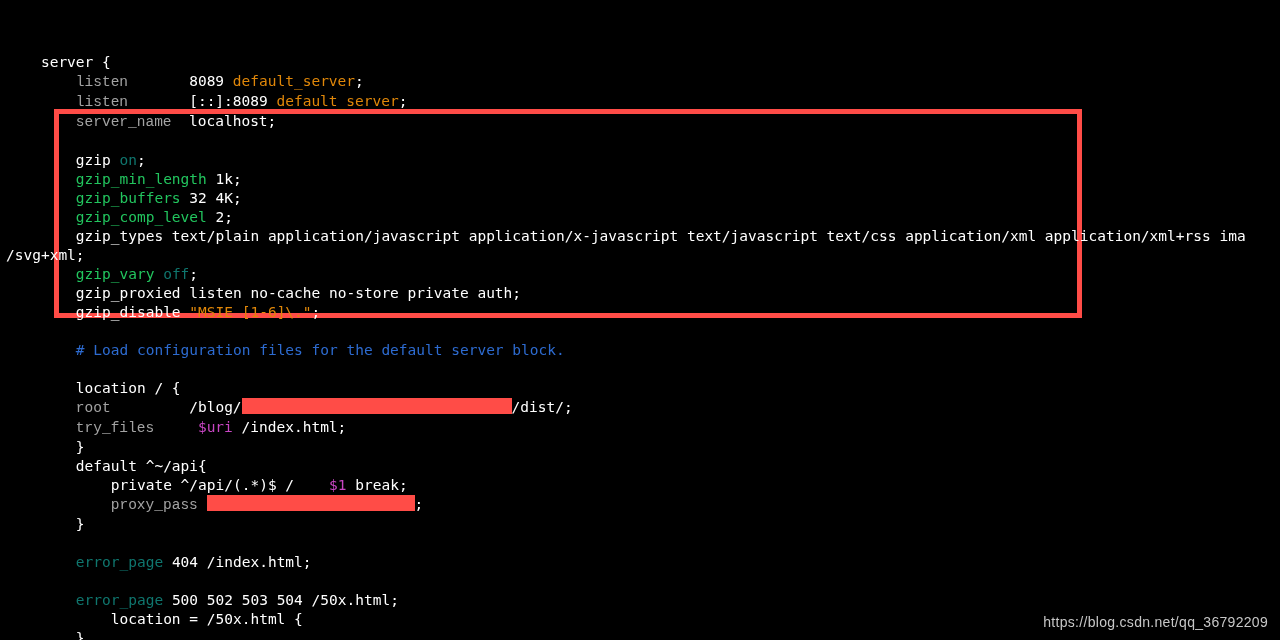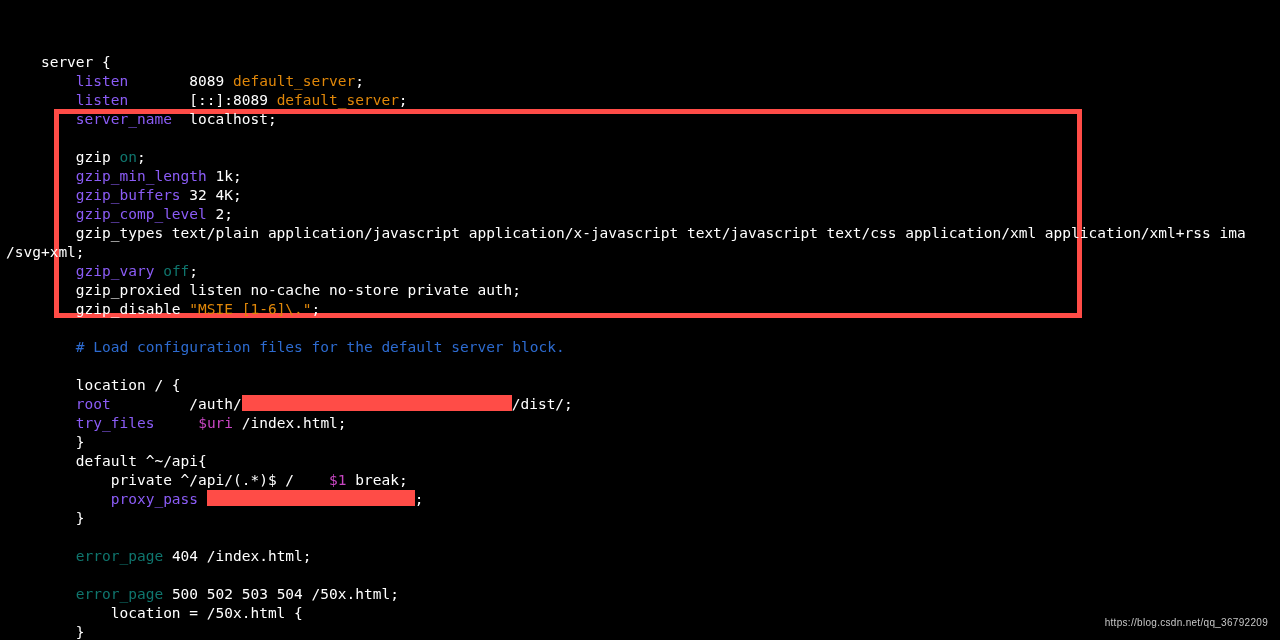--- a/index.html
+++ b/index.html
@@ -26,32 +26,32 @@
     }
     .redact {
       display:inline-block;
       vertical-align:middle;
       height:16px;
       background:#ff4c47;
       position:relative;
       top:-2px;
     }
     .c-orange { color:#e08709; }
-    .c-green  { color:#8b5cf6; }
+    .c-green  { color:#a3a3a3;font-family:Liberation Mono, monospace; }
     .c-red    { color:#0f766e; }
-    .c-ltblue { color:#8b5cf6; }
+    .c-ltblue { color:#22c55e; }
     .c-blue   { color:#2d6bd0; }
     .c-mag    { color:#c846c3;margin-left:35px; }
     .watermark {
       position:absolute;
       right:12px;
       bottom:8px;
       color:#c7c7c7;
       font-family:Arial,Helvetica,sans-serif;
-      font-size:10px;
+      font-size:14px;
       letter-spacing:.3px;
     }
   </style>
 </head>
 <body>
 
 <div class="highlight-box"></div>
 
 <div class="code">
 <span>    server {</span>
@@ -65,21 +65,21 @@
 <span><span>        </span><span class="c-ltblue">gzip_comp_level</span><span> 2;</span></span>
 <span>        gzip_types text/plain application/javascript application/x-javascript text/javascript text/css application/xml application/xml+rss ima</span>
 <span>/svg+xml;</span>
 <span><span>        </span><span class="c-ltblue">gzip_vary</span><span> </span><span class="c-red">off</span><span>;</span></span>
 <span>        gzip_proxied listen no-cache no-store private auth;</span>
 <span><span>        gzip_disable </span><span class="c-orange">"MSIE</span><span> </span><span class="c-orange">[1-6]\."</span><span>;</span></span>
 <span> </span>
 <span><span>        </span><span class="c-blue"># Load configuration files for the default server block.</span></span>
 <span> </span>
 <span>        location / {</span>
-<span><span>        </span><span class="c-green">root</span><span>         /auth/</span><span class="redact" style="width:270px"></span><span>/dist/;</span></span>
+<span><span>        </span><span class="c-green">root</span><span>         /blog/</span><span class="redact" style="width:270px"></span><span>/dist/;</span></span>
 <span><span>        </span><span class="c-green">try_files</span><span> </span><span class="c-mag">$uri</span><span> /index.html;</span></span>
 <span>        }</span>
 <span>        default ^~/api{</span>
 <span><span>            private ^/api/(.*)$ /</span><span class="c-mag">$1</span><span> break;</span></span>
 <span><span>            </span><span class="c-green">proxy_pass</span><span> </span><span class="redact" style="width:208px"></span><span>;</span></span>
 <span>        }</span>
 <span> </span>
 <span><span>        </span><span class="c-red">error_page</span><span> 404 /index.html;</span></span>
 <span> </span>
 <span><span>        </span><span class="c-red">error_page</span><span> 500 502 503 504 /50x.html;</span></span>

